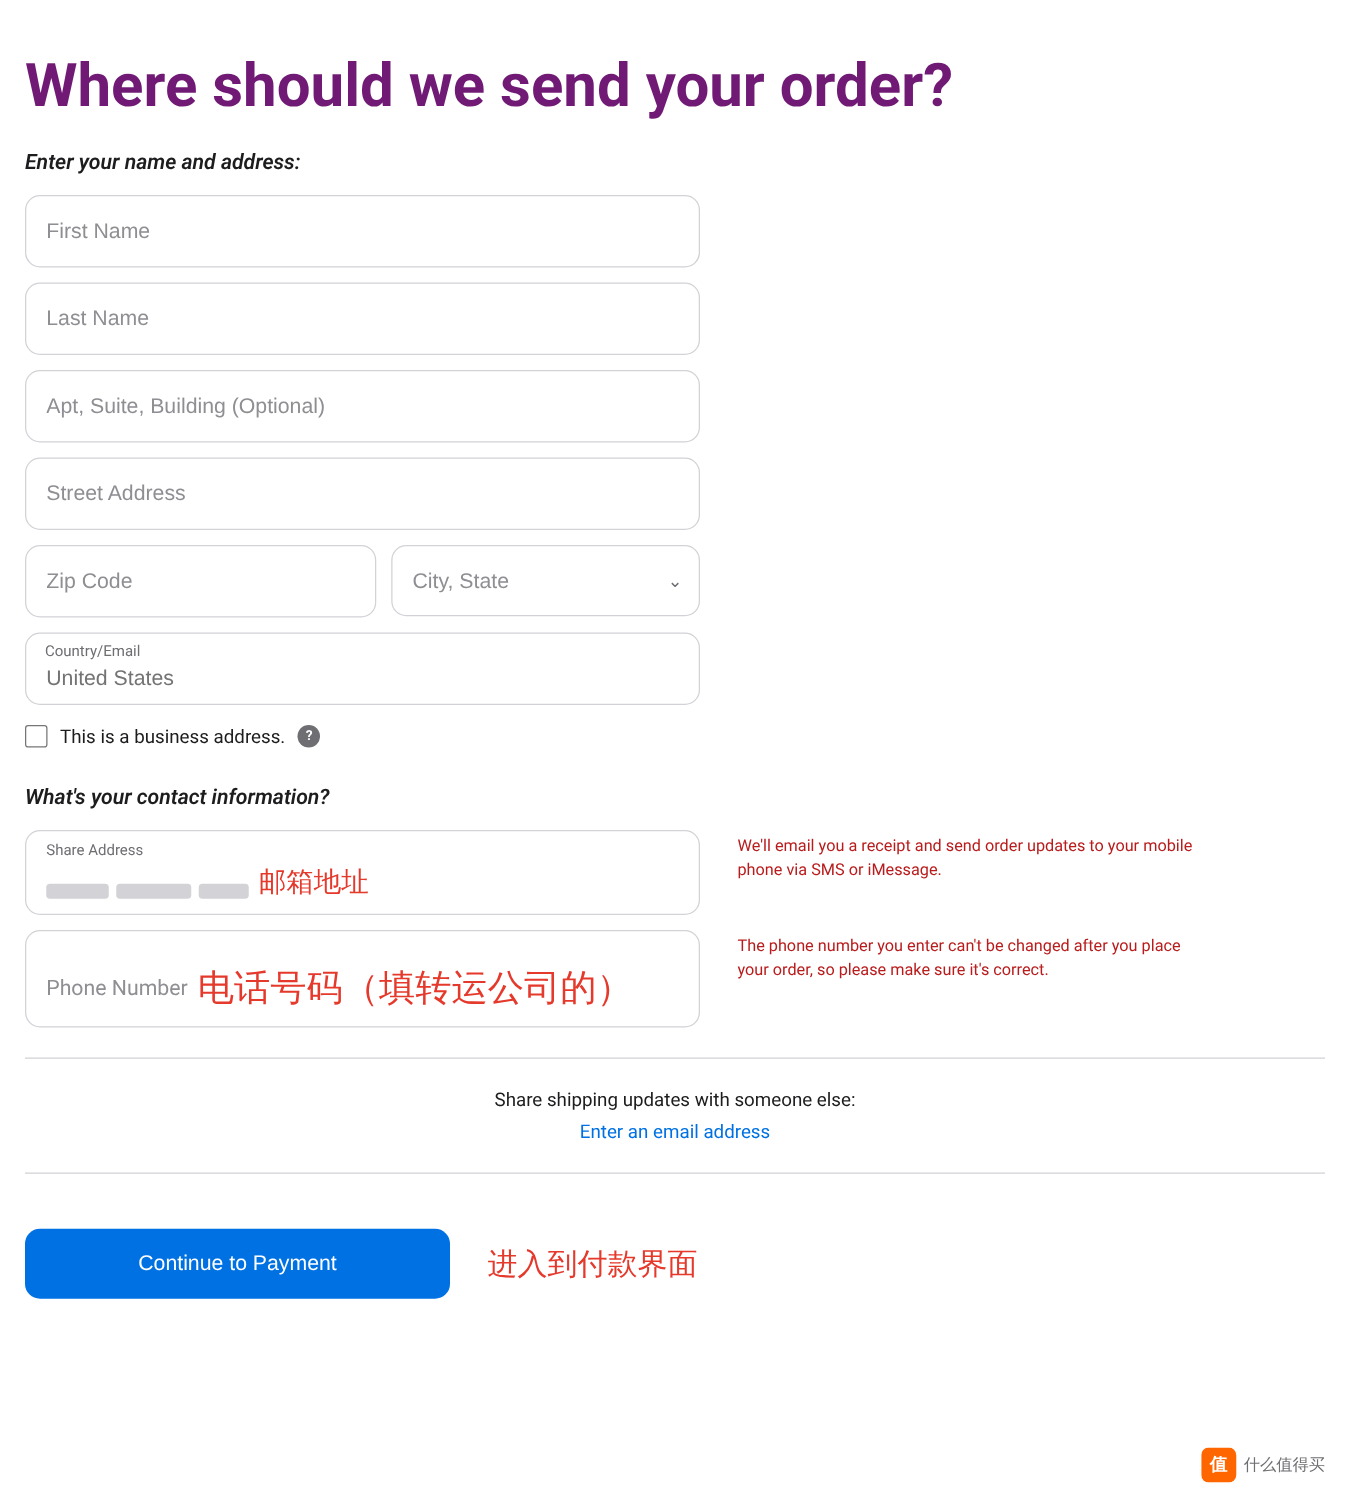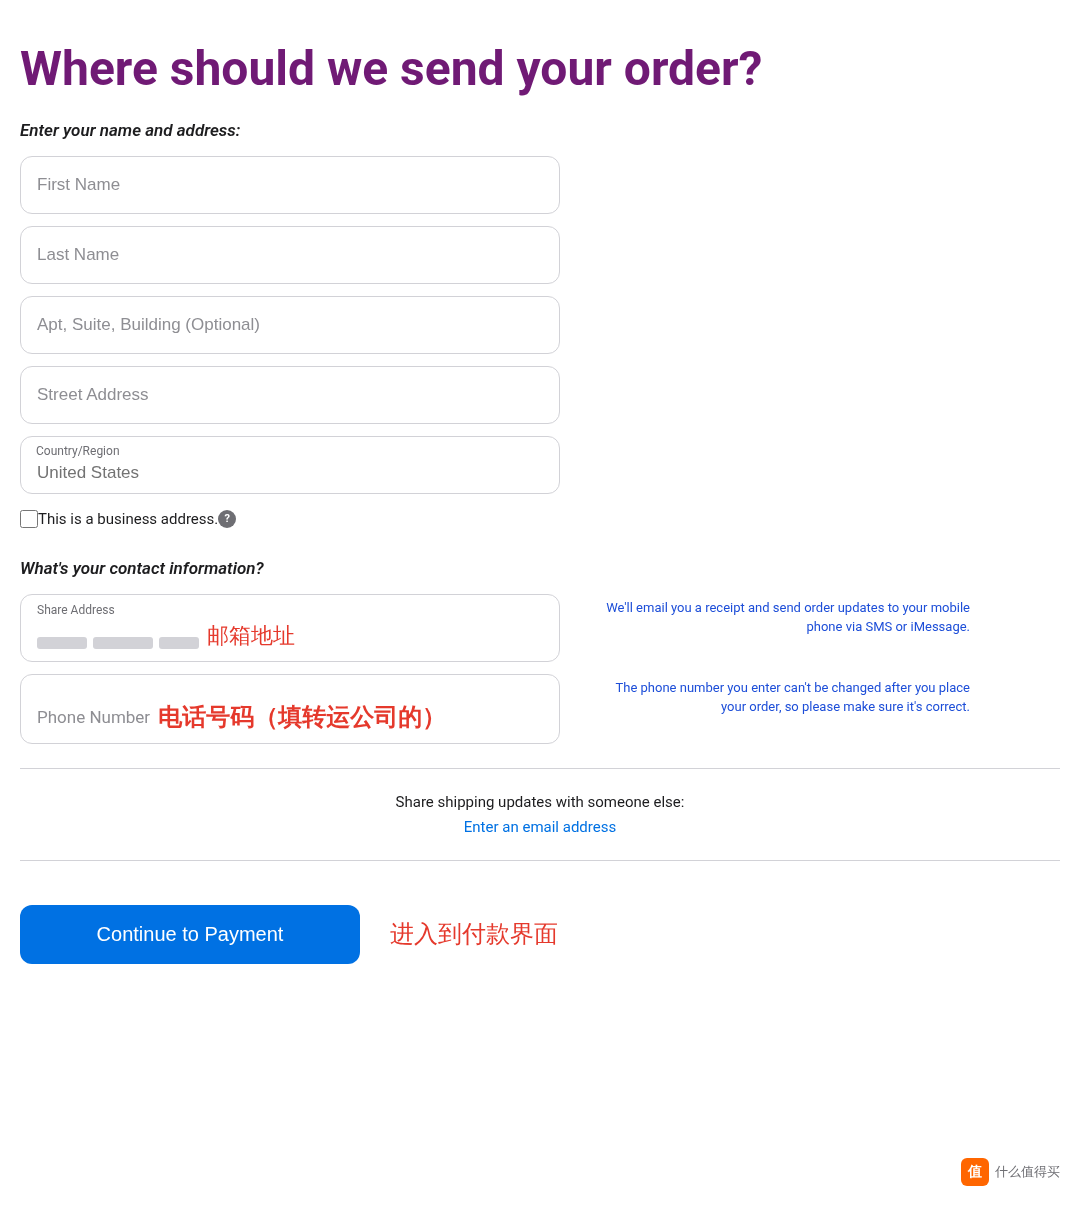--- a/index.html
+++ b/index.html
@@ -108,20 +108,21 @@
     }
 
     .country-field-wrapper input {
       padding-top: 26px;
       padding-bottom: 10px;
     }
 
     .checkbox-row {
       display: flex;
       align-items: flex-end;
+      gap: 10px;
       margin-top: 16px;
       margin-bottom: 30px;
     }
 
     .checkbox-row input[type="checkbox"] {
       width: 18px;
       height: 18px;
       border: 1.5px solid #6e6e73;
       border-radius: 4px;
       cursor: pointer;
@@ -159,24 +160,23 @@
 
     .contact-input-wrapper {
       max-width: 540px;
       flex: 1;
       min-width: 0;
     }
 
     .contact-description {
       max-width: 380px;
       font-size: 13px;
-      color: #1d4ed8;
+      color: #b91c1c;
       line-height: 1.5;
       padding-top: 4px;
-      text-align: right;
     }
 
     .blurred-blocks {
       display: flex;
       gap: 6px;
       align-items: center;
       margin-top: 14px;
     }
 
     .blur-block {
@@ -187,22 +187,22 @@
 
     .email-annotation {
       color: #e5392c;
       font-size: 22px;
       font-weight: 500;
       margin-left: 8px;
     }
 
     .phone-annotation {
       color: #e5392c;
-      font-size: 24px;
-      font-weight: 700;
+      font-size: 29px;
+      font-weight: 400;
       margin-left: 8px;
     }
 
     .contact-field-outer {
       position: relative;
       border: 1.5px solid #d2d2d7;
       border-radius: 12px;
       background: #ffffff;
       overflow: hidden;
     }
@@ -253,21 +253,21 @@
       gap: 30px;
       padding: 20px 0;
     }
 
     .continue-btn {
       background: #0071e3;
       color: #ffffff;
       border: none;
       border-radius: 12px;
       padding: 18px 0;
-      font-size: 20px;
+      font-size: 17px;
       font-weight: 500;
       cursor: pointer;
       width: 340px;
       min-width: 340px;
     }
 
     .footer-annotation {
       color: #e5392c;
       font-size: 24px;
       font-weight: 500;
@@ -314,23 +314,32 @@
   </div>
 
   <div class="form-group">
     <input class="form-input" type="text" placeholder="Apt, Suite, Building (Optional)" style="">
   </div>
 
   <div class="form-group">
     <input class="form-input" type="text" placeholder="Street Address" style="">
   </div>
 
+  <div class="form-group row-inputs">
+    <input class="form-input" type="text" placeholder="Zip Code" style="">
+    <div class="select-wrapper">
+      <select>
+        <option value="">City, State</option>
+      </select>
+      <span class="select-chevron">⌄</span>
+    </div>
+  </div>
 
   <div class="form-group country-field-wrapper">
-    <label>Country/Region</label>
+    <label>Country/Email</label>
     <input class="form-input" type="text" value="United States" style="">
   </div>
 
   <div class="checkbox-row">
     <input type="checkbox" style="">
     <span class="checkbox-label">This is a business address.</span>
     <span class="help-icon">?</span>
   </div>
 </div>
 

